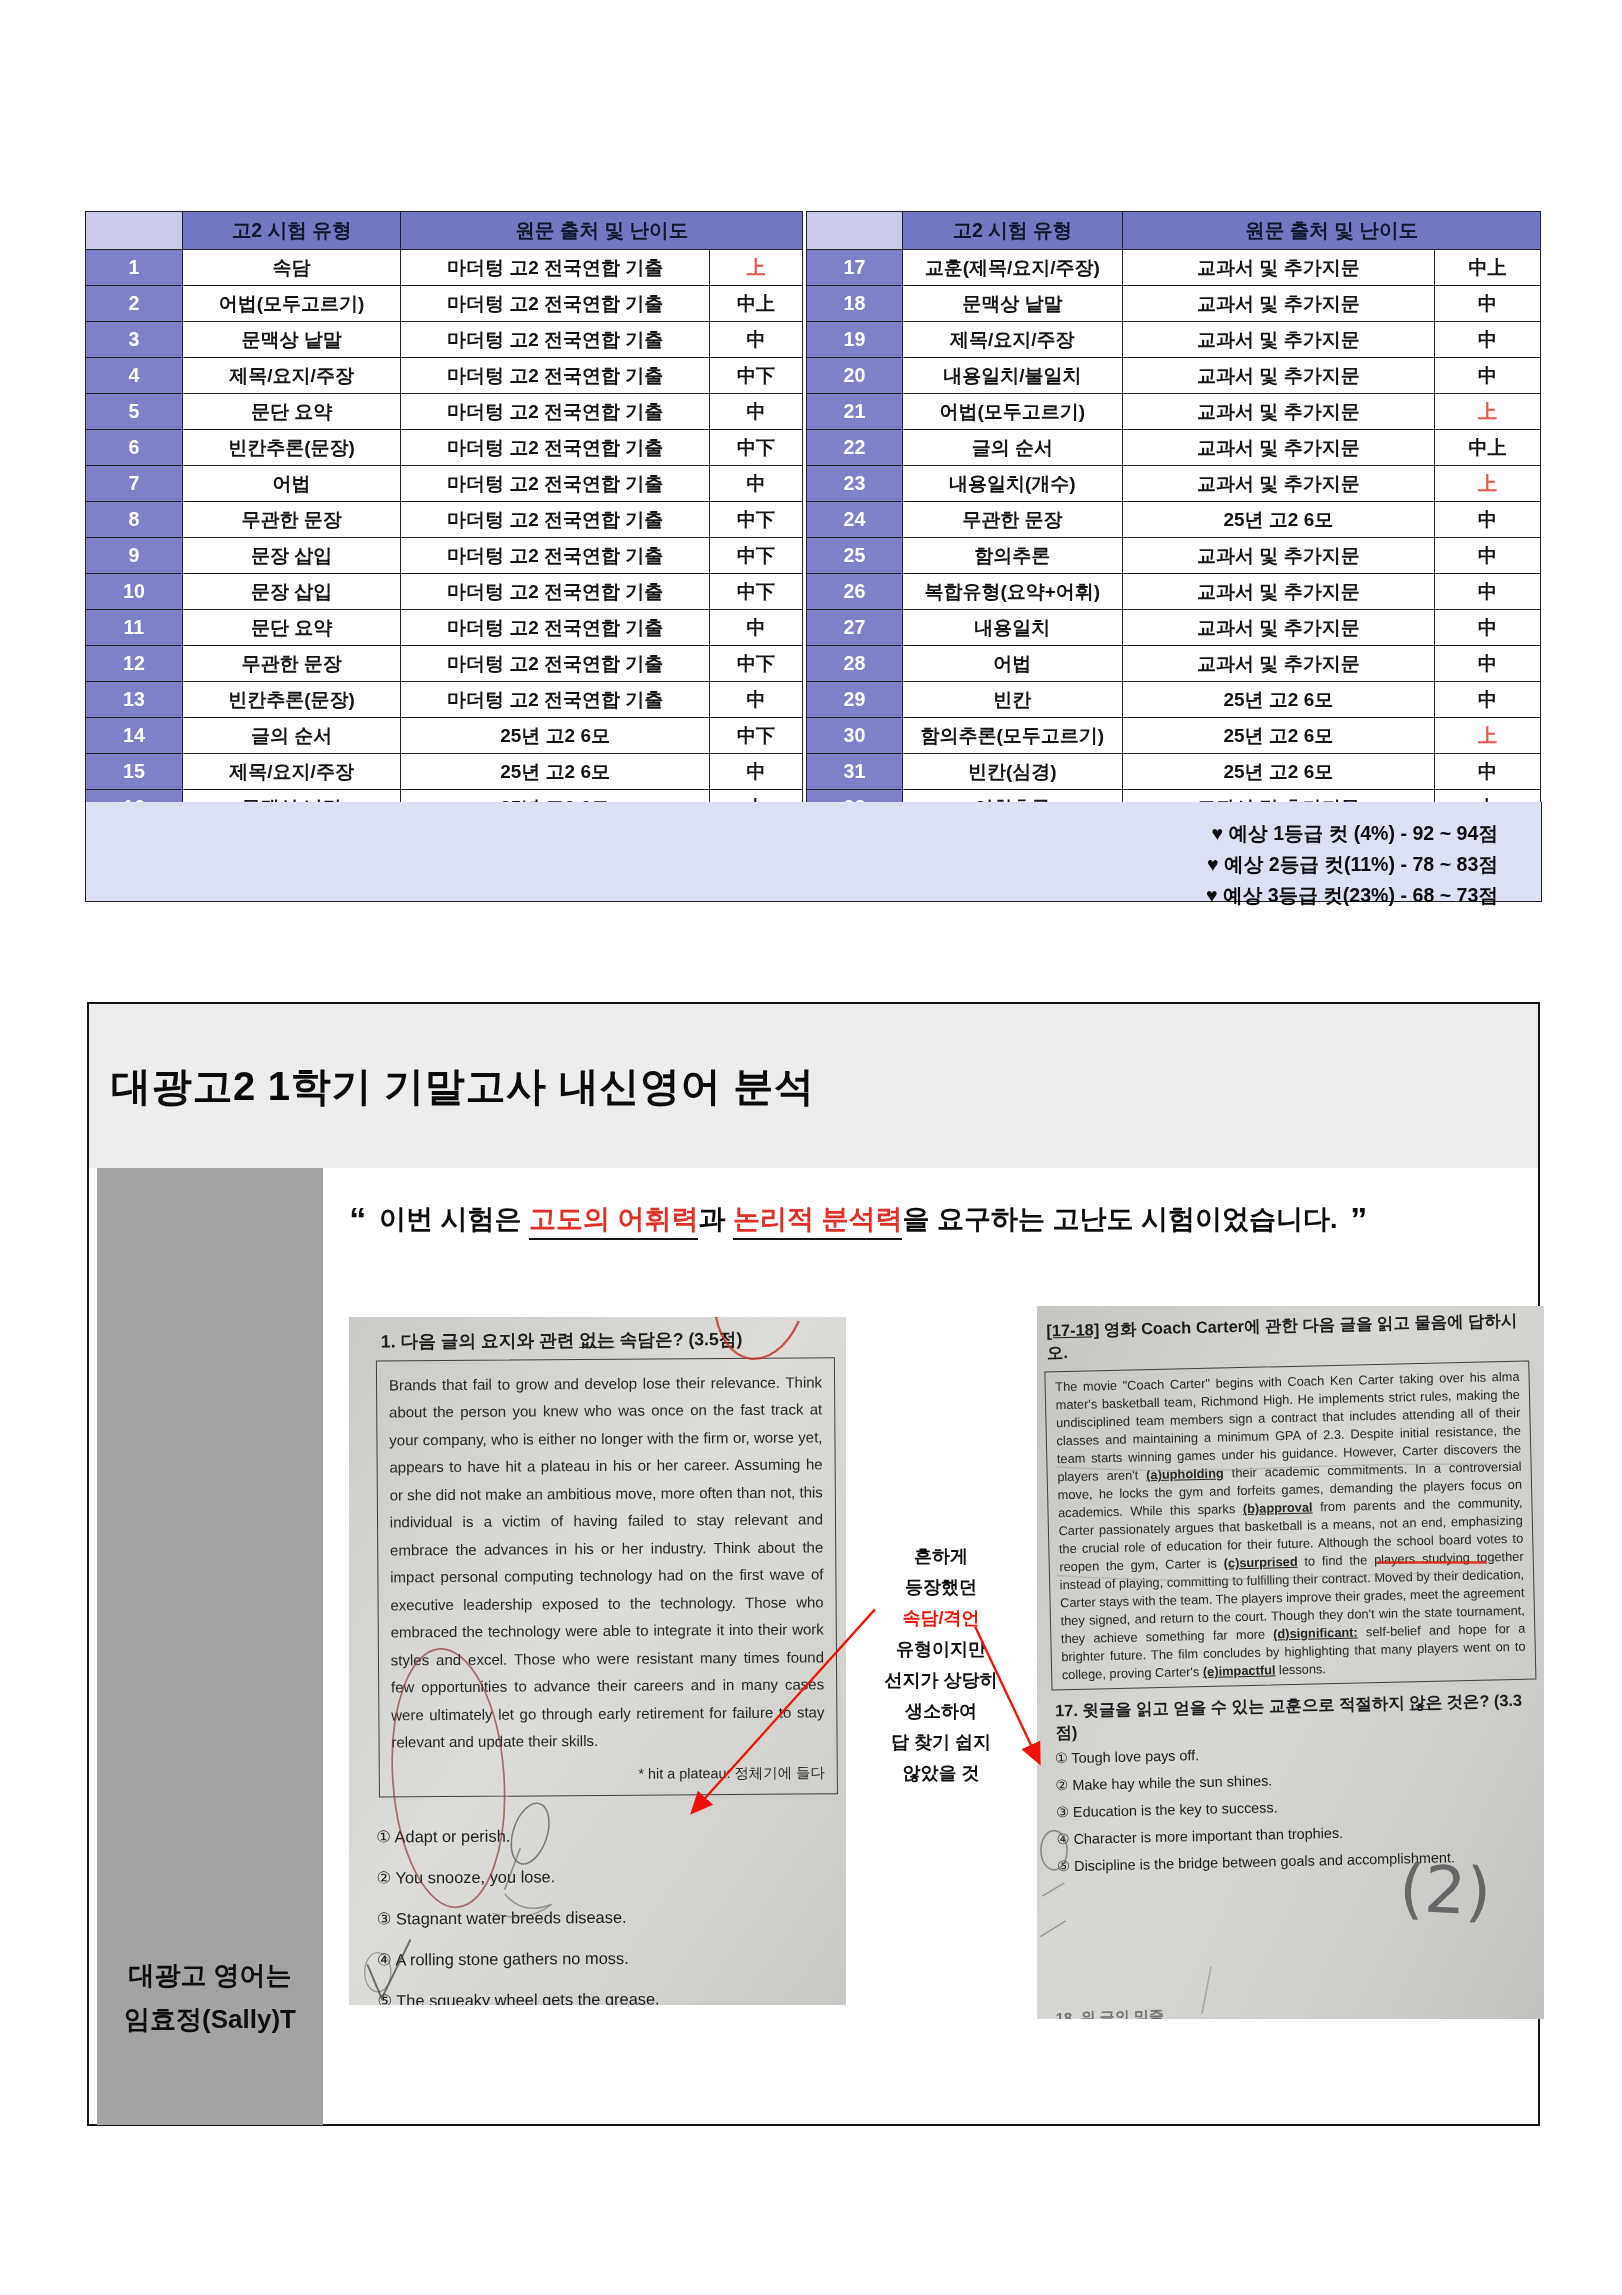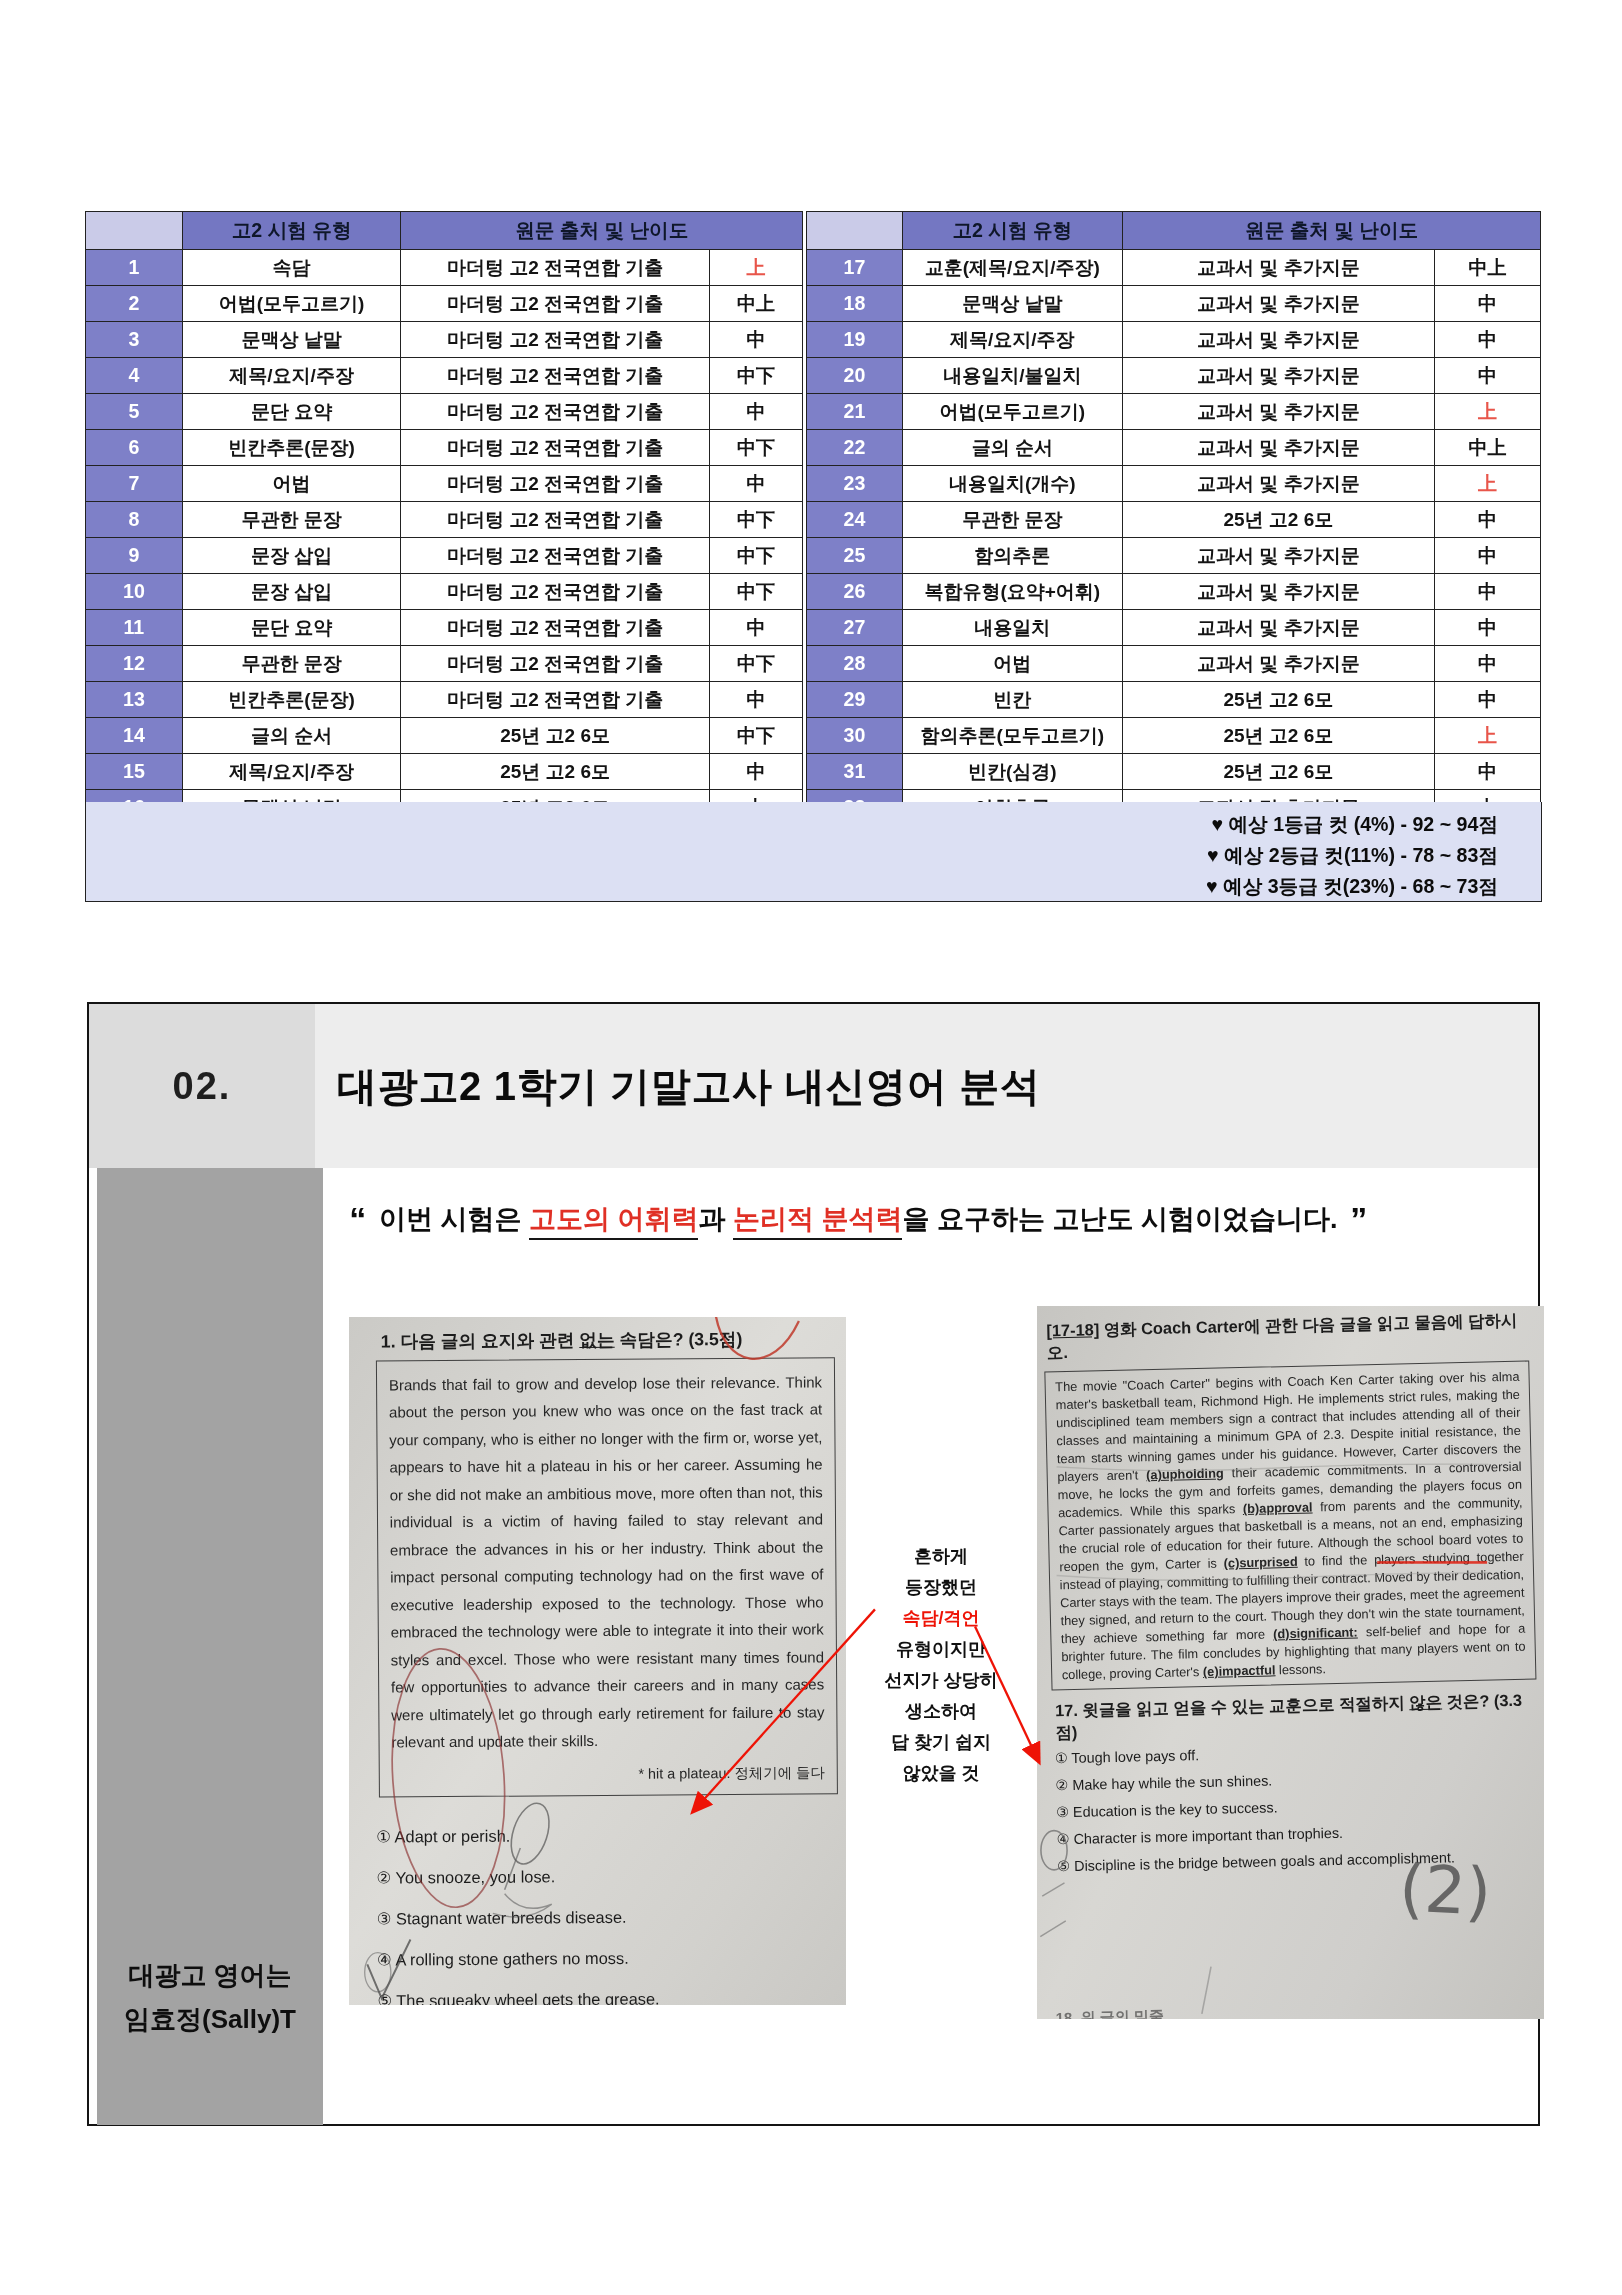--- a/index.html
+++ b/index.html
@@ -13,21 +13,21 @@
   table.exam.right{width:735px}
   table.exam th,table.exam td{border:1.3px solid #222;text-align:center;vertical-align:middle;
         overflow:hidden;white-space:nowrap}
   table.exam thead th{height:35px;background:#7477c2;color:#0f172a;font-size:19.6px;font-weight:700}
   table.exam thead th.corner{background:#cacbe8}
   table.exam td{height:33px;background:#fff;font-size:19px;font-weight:600;color:#141414}
   table.exam td.num{background:#7e80c8;color:#fff;font-weight:700;font-size:19.6px}
   table.exam td.diff.red{color:#e8554a}
   .notes-band{position:absolute;left:85px;top:802px;width:1457px;height:100px;background:#dce0f3;
         border:1.3px solid #222;border-top:none;box-sizing:border-box;text-align:right;
-        padding:7px 43px 0 0;font-size:19.6px;font-weight:700;line-height:31px;color:#0c0c0c}
+        padding:16px 43px 0 0;font-size:19.6px;font-weight:700;line-height:31px;color:#0c0c0c}
 
   
   .section{position:absolute;left:87px;top:1002px;width:1453px;height:1124px;border:2.6px solid #141414;
         box-sizing:border-box;background:#fff}
   .sec-header{position:absolute;left:0;top:0;width:100%;height:164px;background:#ededed;display:flex}
   .sec-num-col{width:226px;height:100%;background:#dcdcdc;display:flex;align-items:center;justify-content:center}
   .sec-num{font-size:38px;font-weight:600;letter-spacing:2px;color:#1f1f1f}
   .sec-title{flex:1;display:flex;align-items:center;padding-left:22px;font-size:40px;font-weight:800;
         letter-spacing:0.7px;color:#0b0b0b}
   .sidebar{position:absolute;left:8px;top:164px;width:226px;height:957px;background:#a3a3a3}
@@ -309,23 +309,20 @@
     </table>
   </div>
   <div class="notes-band">
       <div>♥ 예상 1등급 컷 (4%) - 92 ~ 94점</div>
       <div>♥ 예상 2등급 컷(11%) - 78 ~ 83점</div>
       <div>♥ 예상 3등급 컷(23%) - 68 ~ 73점</div>
     </div>
 
   <div class="section">
     <div class="sec-header">
-      <div class="sec-num-col">
-        <span class="sec-num">02.</span>
-      </div>
       <div class="sec-title">대광고2 1학기 기말고사 내신영어 분석</div>
     </div>
     <div class="sidebar">
       <div class="sidebar-label">
         <div>대광고 영어는</div>
         <div>임효정(Sally)T</div>
       </div>
     </div>
 
     <div class="quote">

